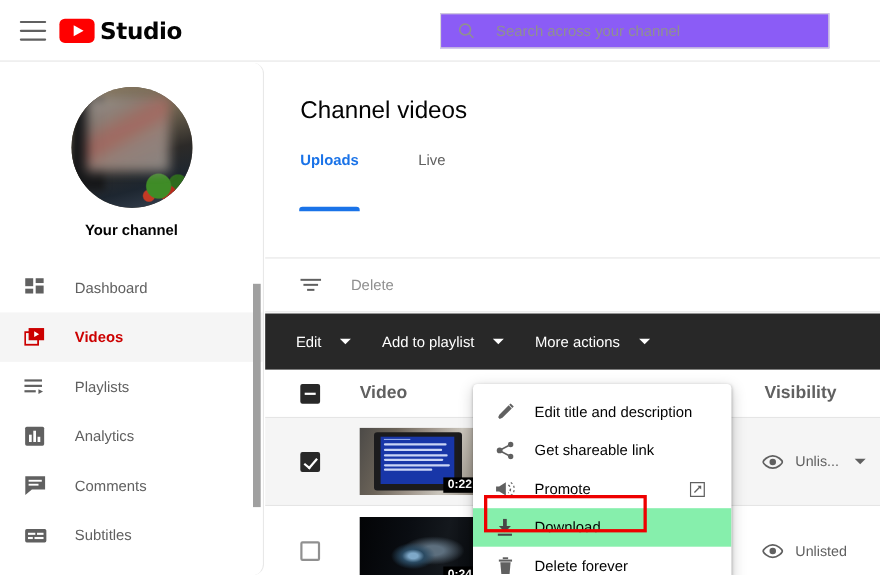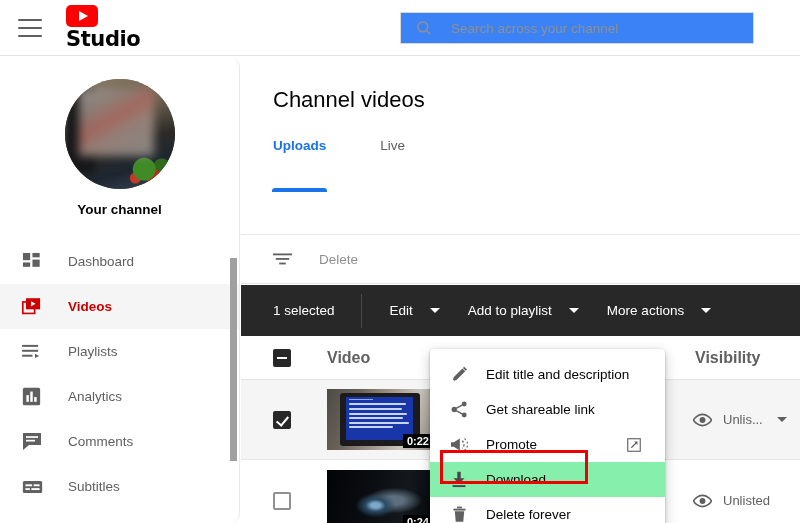--- a/index.html
+++ b/index.html
@@ -18,38 +18,38 @@
     border-bottom: 1px solid #e5e5e5;
     display: flex; align-items: center;
   }
   #hamburger {
     width: 24px; height: 18px; margin-left: 18px;
     display: flex; flex-direction: column; justify-content: space-between;
     cursor: pointer;
   }
   #hamburger span { display: block; height: 2px; background: #606060; border-radius: 1px; }
 
-  #brand { display: flex; margin-left: 24px; cursor: pointer; flex-direction: column; }
+  #brand { display: flex; align-items: center; margin-left: 12px; cursor: pointer; }
   #yt-logo {
     width: 32px; height: 22px; background: #ff0000; border-radius: 5px;
     display: flex; align-items: center; justify-content: center; margin-right: 5px;
   }
   #yt-logo .tri {
     width: 0; height: 0; border-left: 9px solid #ffffff;
     border-top: 5.5px solid transparent; border-bottom: 5.5px solid transparent;
     margin-left: 2px;
   }
   #brand-text {
     font-size: 21px; font-weight: bold; letter-spacing: -0.4px; color: #030303;
     font-family: "DejaVu Sans", sans-serif;
   }
 
   #search-wrap {
     position: absolute; left: 400px; top: 12px; width: 354px; height: 32px;
-    border: 1px solid #d9d9d9; background: #3b82f6;
+    border: 1px solid #d9d9d9; background: #8b5cf6;
     display: flex; align-items: center;
   }
   #search-icon { margin-left: 14px; margin-right: 18px; display:flex; }
   #search-input {
     border: none; outline: none; flex: 1; height: 100%;
     font-size: 13.5px; color: #030303; font-family: "Liberation Sans", sans-serif;
     background: transparent;
   }
   #search-input::placeholder { color: #909090; }
 
@@ -369,21 +369,20 @@
       <svg width="19" height="14" viewBox="0 0 20 14">
         <rect x="0" y="1.2" width="20" height="1.9" fill="#606060"></rect>
         <rect x="3" y="6" width="14" height="1.9" fill="#606060"></rect>
         <rect x="6.5" y="10.8" width="7" height="1.9" fill="#606060"></rect>
       </svg>
     </span>
     <span id="filter-label">Delete</span>
   </div>
 
   <div id="sel-bar">
-    <div id="sel-count">1 selected</div>
     <div class="sel-btn">
       <span>Edit</span>
       <span class="caret"></span>
     </div>
     <div class="sel-btn">
       <span>Add to playlist</span>
       <span class="caret"></span>
     </div>
     <div class="sel-btn">
       <span>More actions</span>

